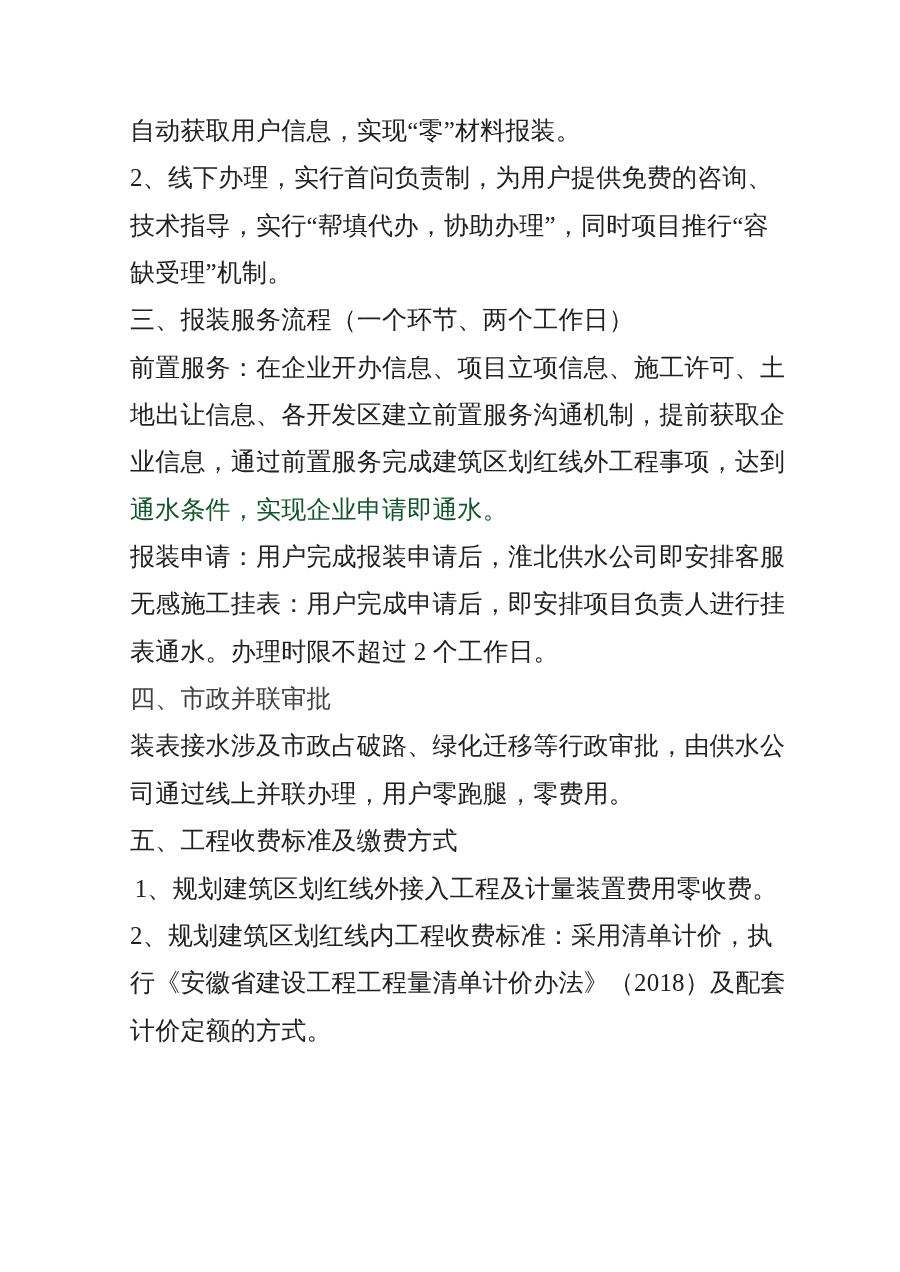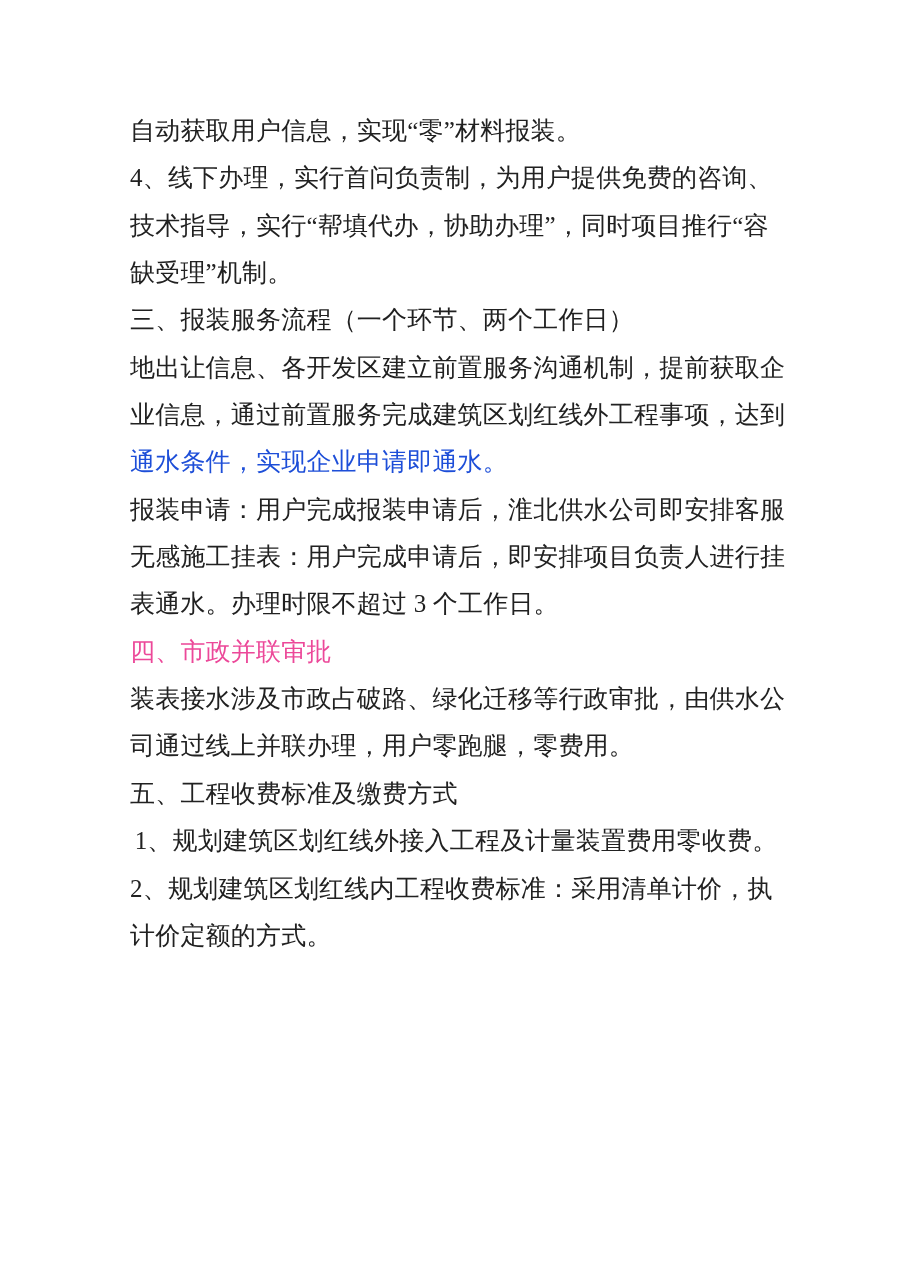--- a/index.html
+++ b/index.html
@@ -34,31 +34,33 @@
   .line .seg-bold {
     font-weight: 400;
   }
 </style>
 </head>
 <body>
 
 <div class="page" style="background: rgb(255, 255, 255);">
   <div class="content" id="doc-content">
       <div class="line" style="color: rgb(33, 33, 33);"><span class="seg">自动获取用户信息，实现“零”材料报装。</span></div>
-      <div class="line" style="color: rgb(33, 33, 33);"><span class="seg">4、线下办理，实行首问负责制，为用户提供免费的咨询、</span></div>
+      <div class="line" style="color: rgb(33, 33, 33);"><span class="seg">2、线下办理，实行首问负责制，为用户提供免费的咨询、</span></div>
       <div class="line" style="color: rgb(33, 33, 33);"><span class="seg">技术指导，实行“帮填代办，协助办理”，同时项目推行“容</span></div>
       <div class="line" style="color: rgb(33, 33, 33);"><span class="seg">缺受理”机制。</span></div>
       <div class="line" style="color: rgb(33, 33, 33);"><span class="seg-bold">三、报装服务流程（一个环节、两个工作日）</span></div>
+      <div class="line" style="color: rgb(33, 33, 33);"><span class="seg">前置服务：在企业开办信息、项目立项信息、施工许可、土</span></div>
       <div class="line" style="color: rgb(33, 33, 33);"><span class="seg">地出让信息、各开发区建立前置服务沟通机制，提前获取企</span></div>
       <div class="line" style="color: rgb(33, 33, 33);"><span class="seg">业信息，通过前置服务完成建筑区划红线外工程事项，达到</span></div>
-      <div class="line" style="color: #1d4ed8;"><span class="seg">通水条件，实现企业申请即通水。</span></div>
+      <div class="line" style="color: #14532d;"><span class="seg">通水条件，实现企业申请即通水。</span></div>
       <div class="line" style="color: rgb(33, 33, 33);"><span class="seg">报装申请：用户完成报装申请后，淮北供水公司即安排客服</span></div>
       <div class="line" style="color: rgb(33, 33, 33);"><span class="seg">无感施工挂表：用户完成申请后，即安排项目负责人进行挂</span></div>
-      <div class="line" style="color: rgb(33, 33, 33);"><span class="seg">表通水。办理时限不超过 3 个工作日。</span></div>
-      <div class="line" style="color: #ec4899;"><span class="seg">四、市政并联审批</span></div>
+      <div class="line" style="color: rgb(33, 33, 33);"><span class="seg">表通水。办理时限不超过 2 个工作日。</span></div>
+      <div class="line" style="color: #404040;"><span class="seg">四、市政并联审批</span></div>
       <div class="line" style="color: rgb(33, 33, 33);"><span class="seg">装表接水涉及市政占破路、绿化迁移等行政审批，由供水公</span></div>
       <div class="line" style="color: rgb(33, 33, 33);"><span class="seg">司通过线上并联办理，用户零跑腿，零费用。</span></div>
       <div class="line" style="color: rgb(33, 33, 33);"><span class="seg-bold">五、工程</span><span class="seg">收费标准及缴费方式</span></div>
       <div class="line" style="color: rgb(33, 33, 33); text-align: center;"><span class="seg">1、规划建筑区划红线外接入工程及计量装置费用零收费。</span></div>
       <div class="line" style="color: rgb(33, 33, 33);"><span class="seg">2、规划建筑区划红线内工程收费标准：采用清单计价，执</span></div>
+      <div class="line" style="color: rgb(33, 33, 33);"><span class="seg">行《安徽省建设工程工程量清单计价办法》（2018）及配套</span></div>
       <div class="line" style="color: rgb(33, 33, 33);"><span class="seg">计价定额的方式。</span></div>
     </div>
 </div>
 
 </body></html>

